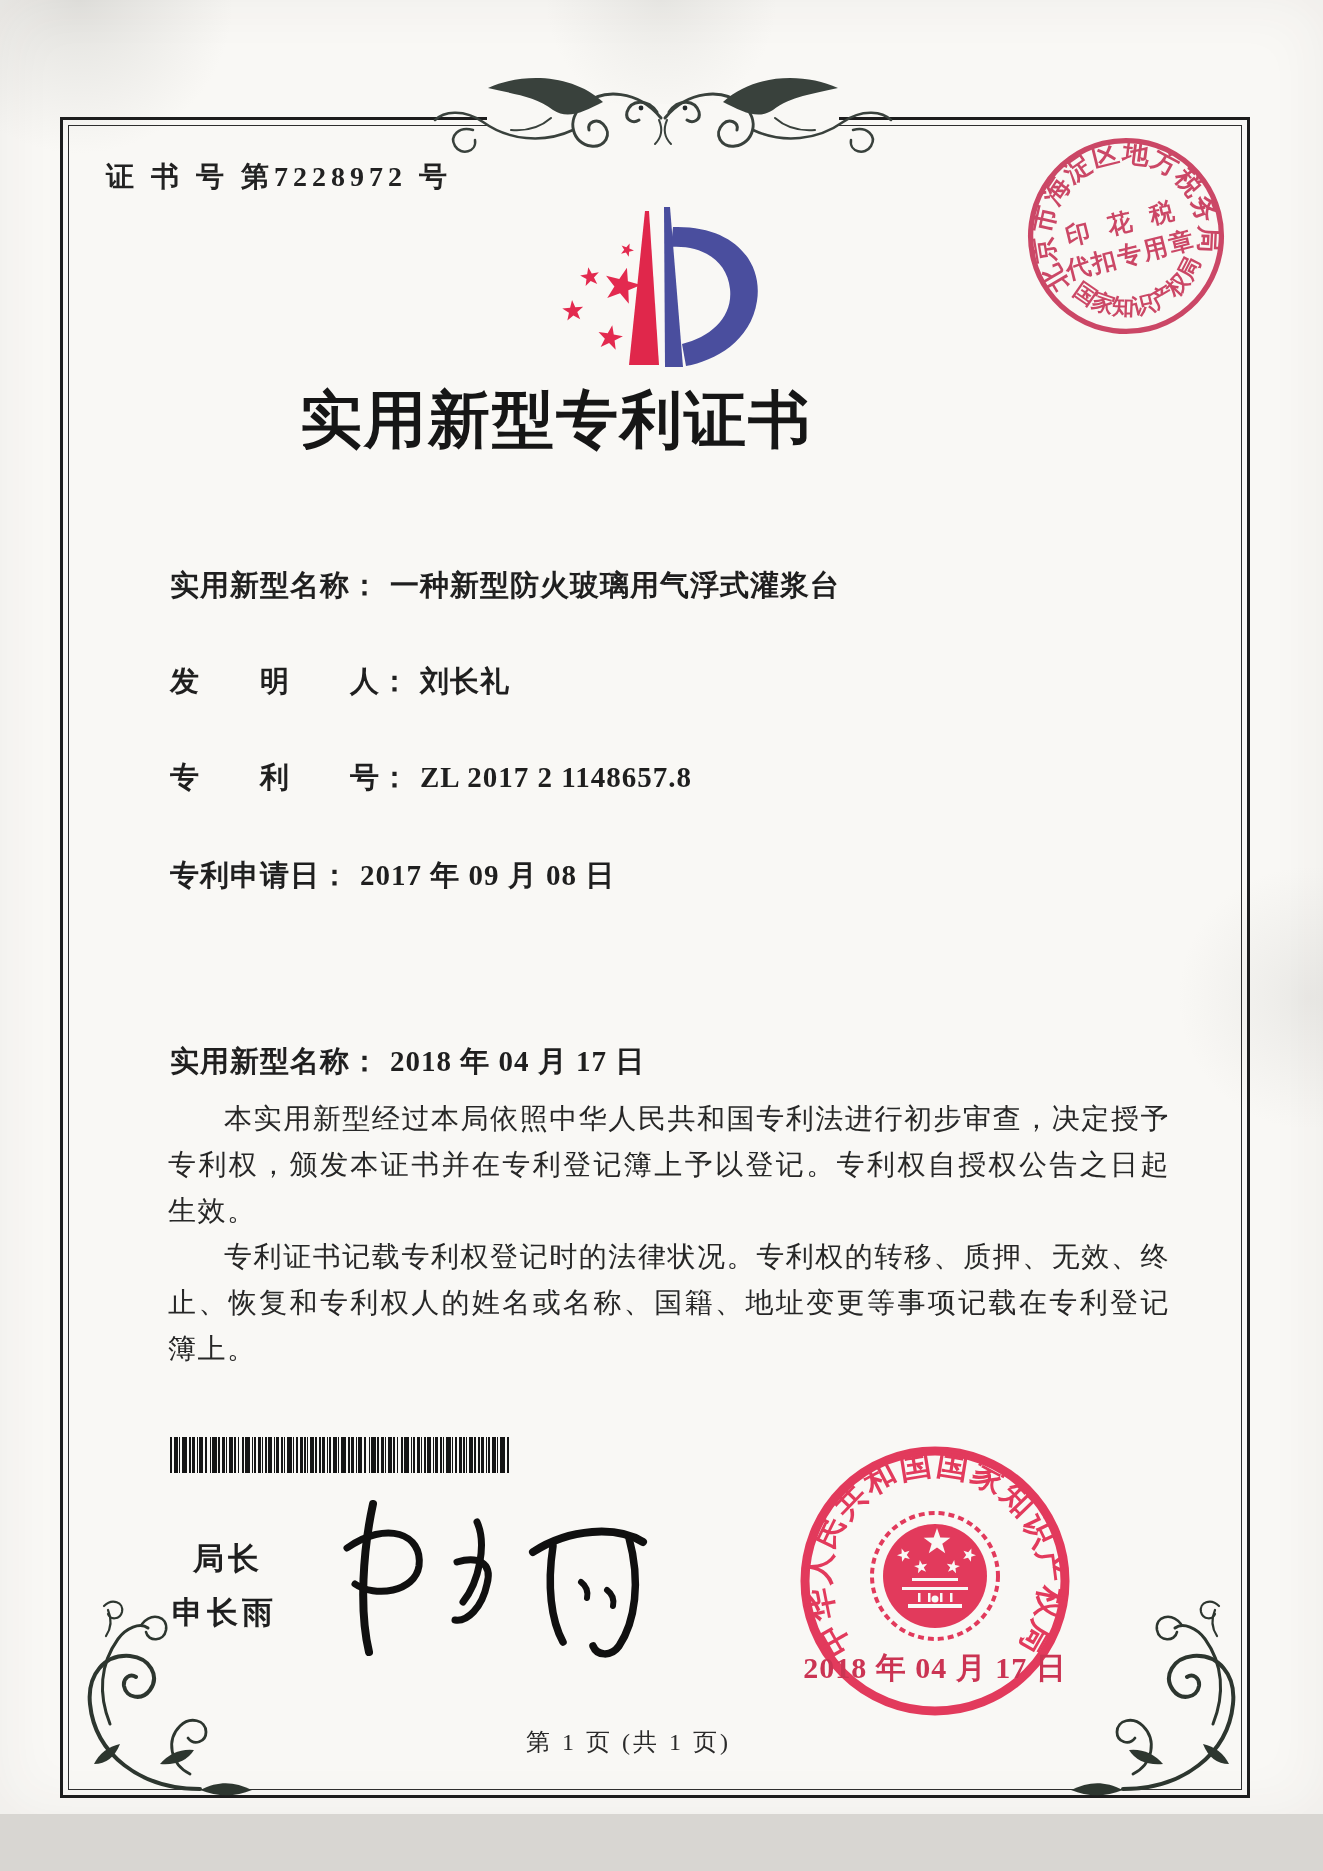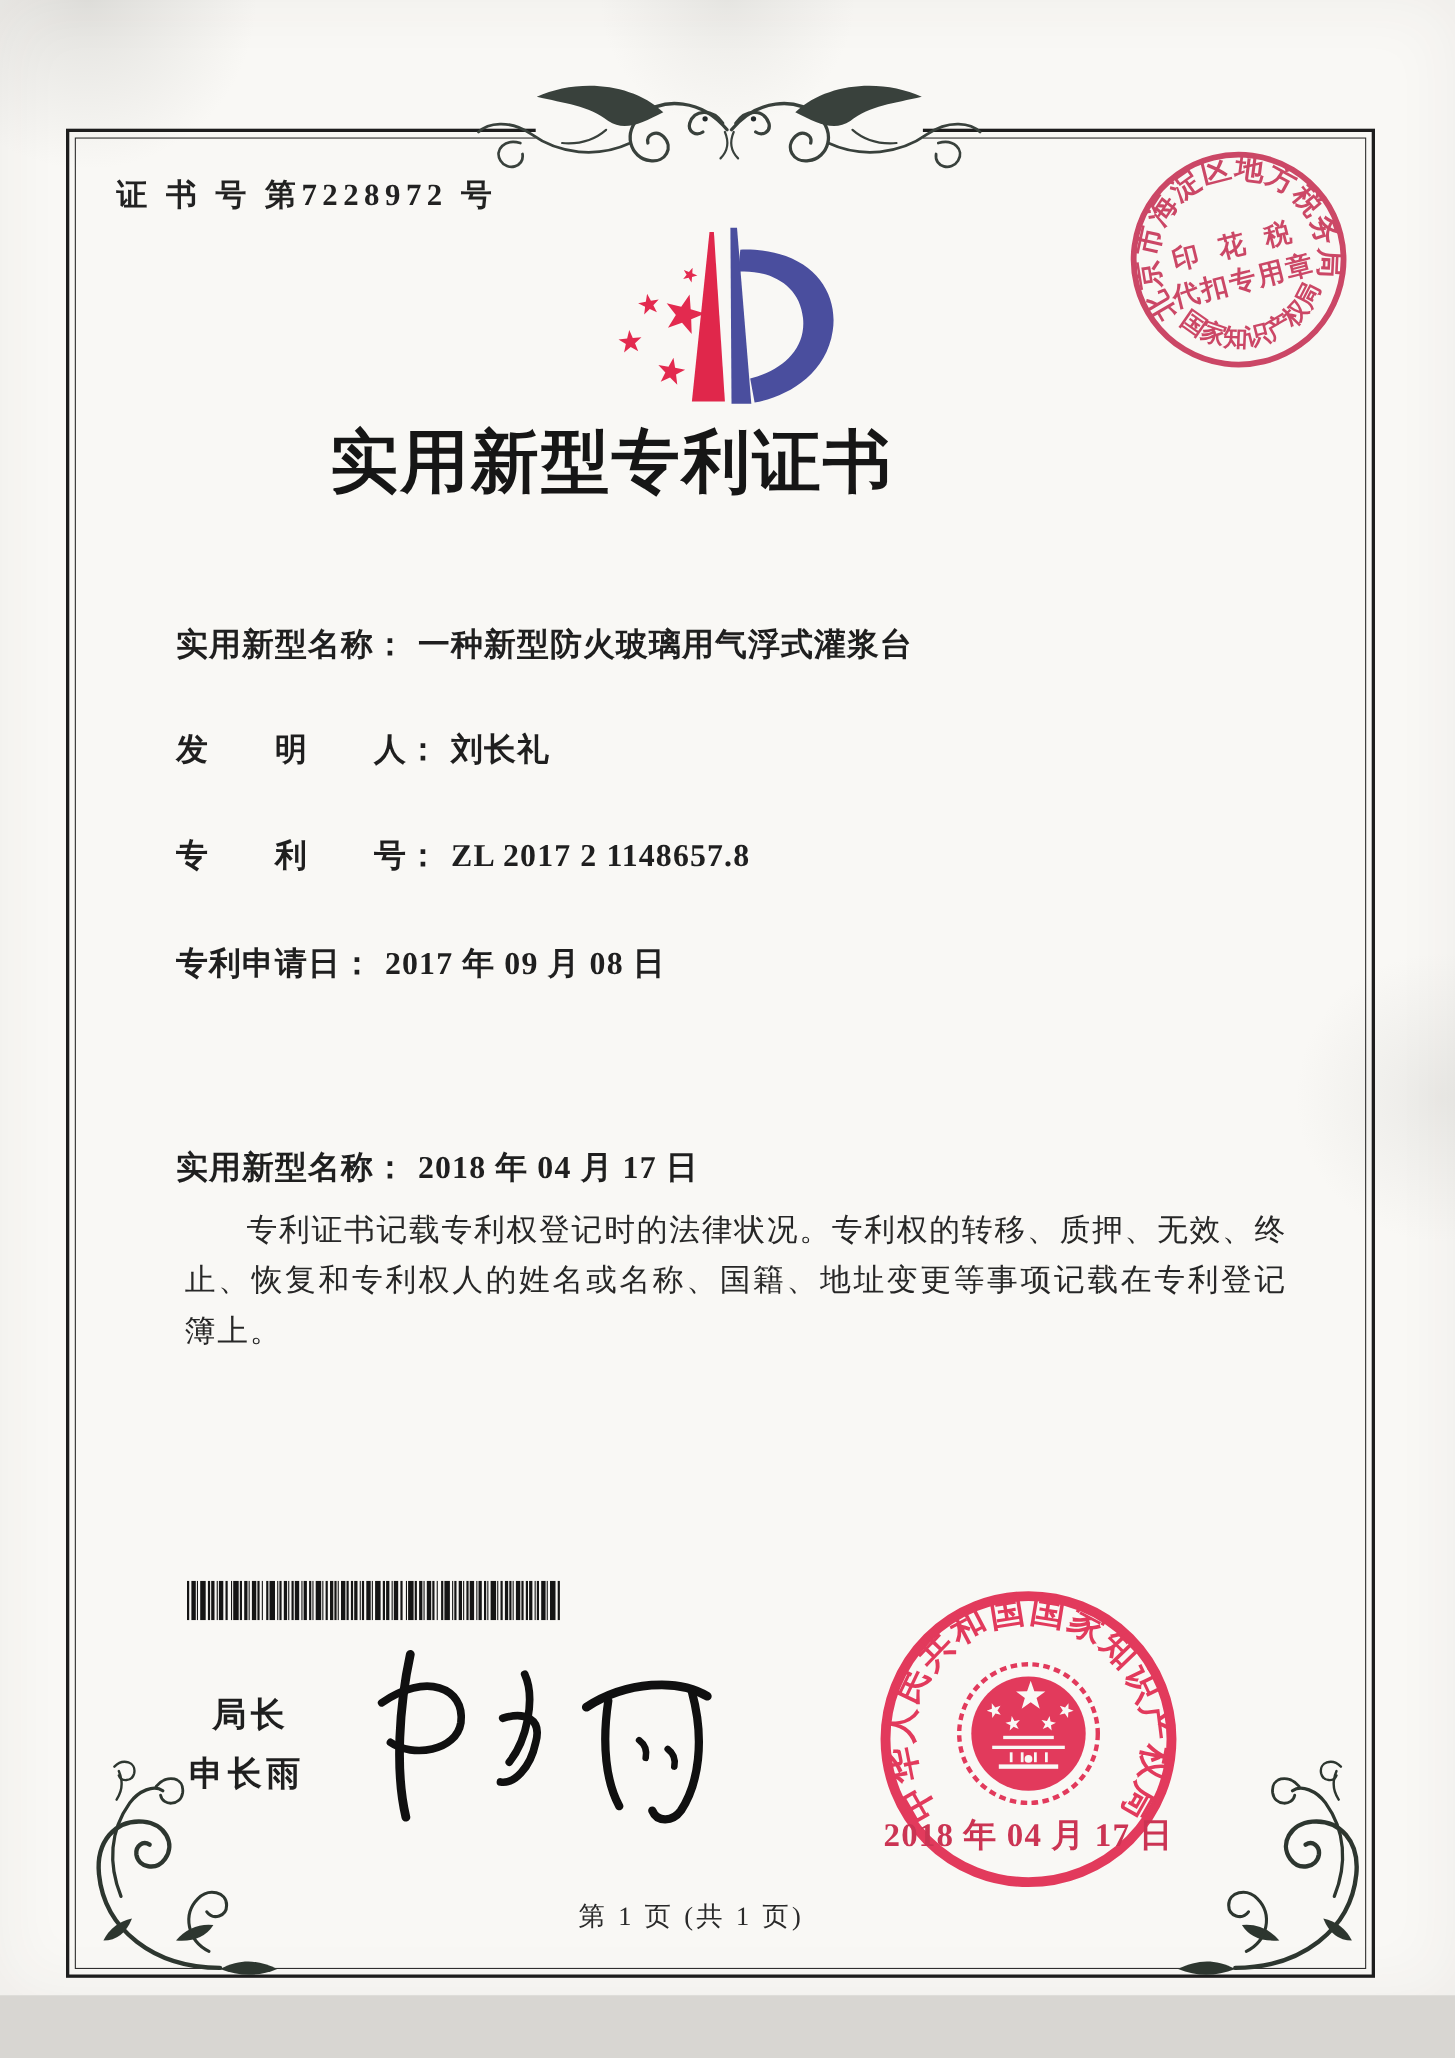--- a/index.html
+++ b/index.html
@@ -12,21 +12,21 @@
       radial-gradient(circle at 99% 55%, rgba(170,170,165,.18), transparent 8%),
       #f9f8f5;
     box-shadow: inset 0 0 60px rgba(60,55,45,.06);
     color:#1f1f1f;
   }
   .border-outer{position:absolute;left:60px;top:117px;width:1190px;height:1681px;border:3px solid #1d1d1d;box-sizing:border-box;}
   .border-inner{position:absolute;left:68px;top:125px;width:1174px;height:1665px;border:1.5px solid #2e2e2e;box-sizing:border-box;}
   .cert-no{position:absolute;left:106px;top:158px;font-size:28px;letter-spacing:5px;font-weight:600;color:#222;}
   .logo{position:absolute;left:545px;top:203px;width:220px;height:175px;}
   .title{position:absolute;left:300px;top:378px;font-size:62px;font-weight:700;letter-spacing:2px;color:#161616;}
-  .field{position:absolute;left:160px;font-size:29px;font-weight:600;letter-spacing:1px;white-space:nowrap;text-align:right;}
+  .field{position:absolute;left:170px;font-size:29px;font-weight:600;letter-spacing:1px;white-space:nowrap;text-align:right;}
   .f0{top:566px}.f1{top:662px}.f2{top:758px}.f3{top:856px}.f4{top:950px}.f5{top:1042px}
   .field .lbl{margin-right:10px;}
   .body-text{position:absolute;left:168px;top:1096px;width:1002px;font-size:28px;line-height:46px;letter-spacing:1.5px;text-align:justify;color:#272727;}
   .body-text p{margin:0;text-indent:2em;}
   .barcode{position:absolute;left:170px;top:1437px;}
   .sig-title{position:absolute;left:176px;top:1538px;font-size:31px;font-weight:600;letter-spacing:4px;margin-left:17px;}
   .sig-name{position:absolute;left:172px;top:1592px;font-size:31px;font-weight:600;letter-spacing:4px;}
   .signature{position:absolute;left:325px;top:1490px;}
   .seal{position:absolute;left:790px;top:1436px;width:290px;height:290px;}
   .seal svg{position:absolute;left:0;top:0;}
@@ -123,20 +123,21 @@
     <span class="lbl">专　　利　　号：</span><span>ZL 2017 2 1148657.8</span>
   </div>
   <div class="field f3">
     <span class="lbl">专利申请日：</span><span>2017 年 09 月 08 日</span>
   </div>
   <div class="field f5">
     <span class="lbl">实用新型名称：</span><span>2018 年 04 月 17 日</span>
   </div>
 
   <div class="body-text">
+    <p>本实用新型经过本局依照中华人民共和国专利法进行初步审查，决定授予专利权，颁发本证书并在专利登记簿上予以登记。专利权自授权公告之日起生效。</p>
     <p>专利证书记载专利权登记时的法律状况。专利权的转移、质押、无效、终止、恢复和专利权人的姓名或名称、国籍、地址变更等事项记载在专利登记簿上。</p>
   </div>
 
   <svg class="barcode" width="340" height="36" viewBox="0 0 340 36">
     <line x1="0" y1="18" x2="340" y2="18" stroke="#151515" stroke-width="36" stroke-dasharray="2 2 4 1 1 2 5 2 2 1 3 2 1 1 4 2 2 3 1 1 5 1 2 2 3 1 1 2 4 1 2 2 1 3 2 1 5 2 1 1 2 2 3 1 1 2 2 1 4 2 1 1 3 2 2 1 1 2 5 1 1 2 2 2 3 1 2 1 1 2 4 1 2 2 2 1 3 2 1 1"></line>
   </svg>
 
   <div class="sig-title">局长</div>
   <div class="sig-name">申长雨</div>
   <svg class="signature" width="350" height="175" viewBox="0 0 350 175">

